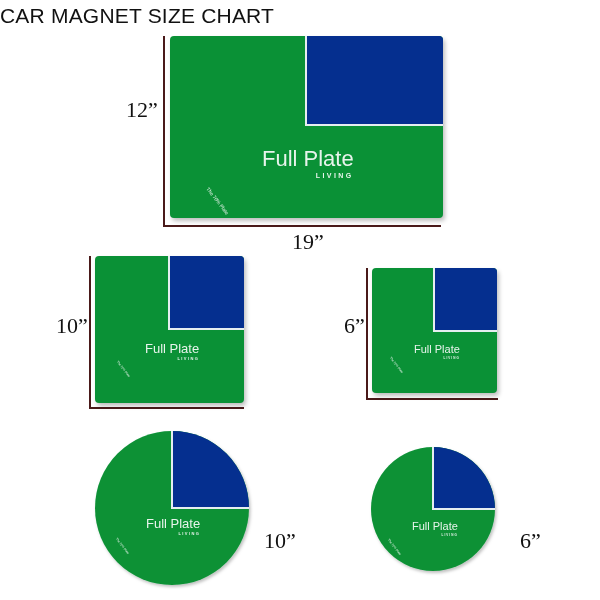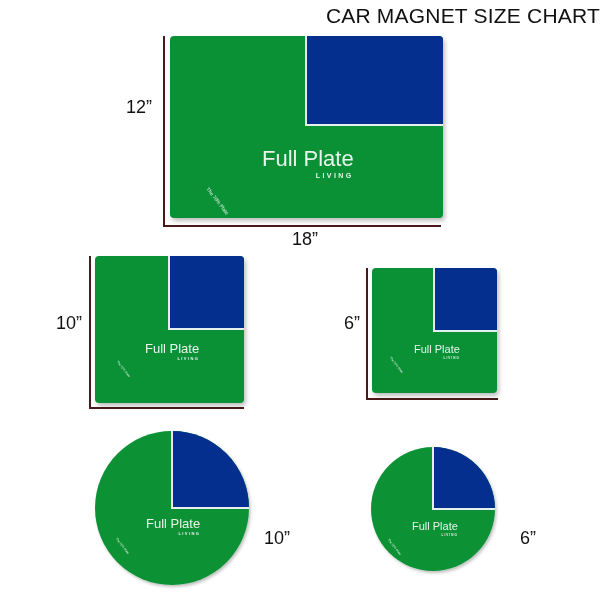--- a/index.html
+++ b/index.html
@@ -1,39 +1,39 @@
 <!DOCTYPE html>
 <html><head>
   <meta charset="utf-8">
   <style>
     html, body { margin: 0; padding: 0; background: #ffffff; }
     body { width: 600px; height: 600px; position: relative; overflow: hidden;
            font-family: "Liberation Sans", sans-serif; color: #111; }
     .abs { position: absolute; }
-    .title { left: 0; width: 600px; top: 4px; text-align: right; font-size: 21px; color: #111; letter-spacing: 0.2px; }
+    .title { left: 0; width: 600px; top: 4px; text-align: left; font-size: 21px; color: #111; letter-spacing: 0.2px; }
     .axis-v { background: #4a1a1a; width: 2px; }
     .axis-h { background: #4a1a1a; height: 2px; }
-    .dim { font-size: 18px; color: #111; }
+    .dim { font-size: 22px; color: #111; font-family: Liberation Serif, serif; }
     .magnet { background: #0a9136; border-radius: 4px; box-shadow: 2px 3px 4px rgba(0,0,0,0.25); overflow: hidden; }
     .blue { position: absolute; background: #052f8f; border-left: 2px solid #e6eef0; border-bottom: 2px solid #e6eef0; border-top-right-radius: 4px; }
     .logo { position: absolute; color: #e8f4ec; text-align: center; line-height: 1; white-space: nowrap; }
     .logo .main { font-weight: 400; }
     .logo .sub { font-weight: bold; letter-spacing: 0.35em; display: block; text-align: right; }
     .tag { position: absolute; color: #e8f4ec; transform: rotate(52deg); white-space: nowrap; transform-origin: left top; }
   </style>
 </head>
 <body>
 
 <div class="abs title">CAR MAGNET SIZE CHART</div>
 
 <div>
   <div class="abs axis-v" style="left:163px; top:36px; height:191px;"></div>
   <div class="abs axis-h" style="left:163px; top:225px; width:278px;"></div>
   <div class="abs dim" style="left:126px; top:97px;">12”</div>
-  <div class="abs dim" style="left:292px; top:229px;">18”</div>
+  <div class="abs dim" style="left:292px; top:229px;">19”</div>
   <div class="abs magnet" style="left:170px; top:36px; width:273px; height:182px;">
     <div class="blue" style="left:135px; top:0; width:138px; height:88px;"></div>
     <div class="logo" style="left:92px; top:112px;">
       <span class="main" style="font-size:22px;">Full Plate</span>
       <span class="sub" style="font-size:7px; margin-top:2px;">LIVING</span>
     </div>
     <div class="tag" style="left:40px; top:150px; font-size:5px;">The 70% Plate</div>
   </div>
 </div>
 

